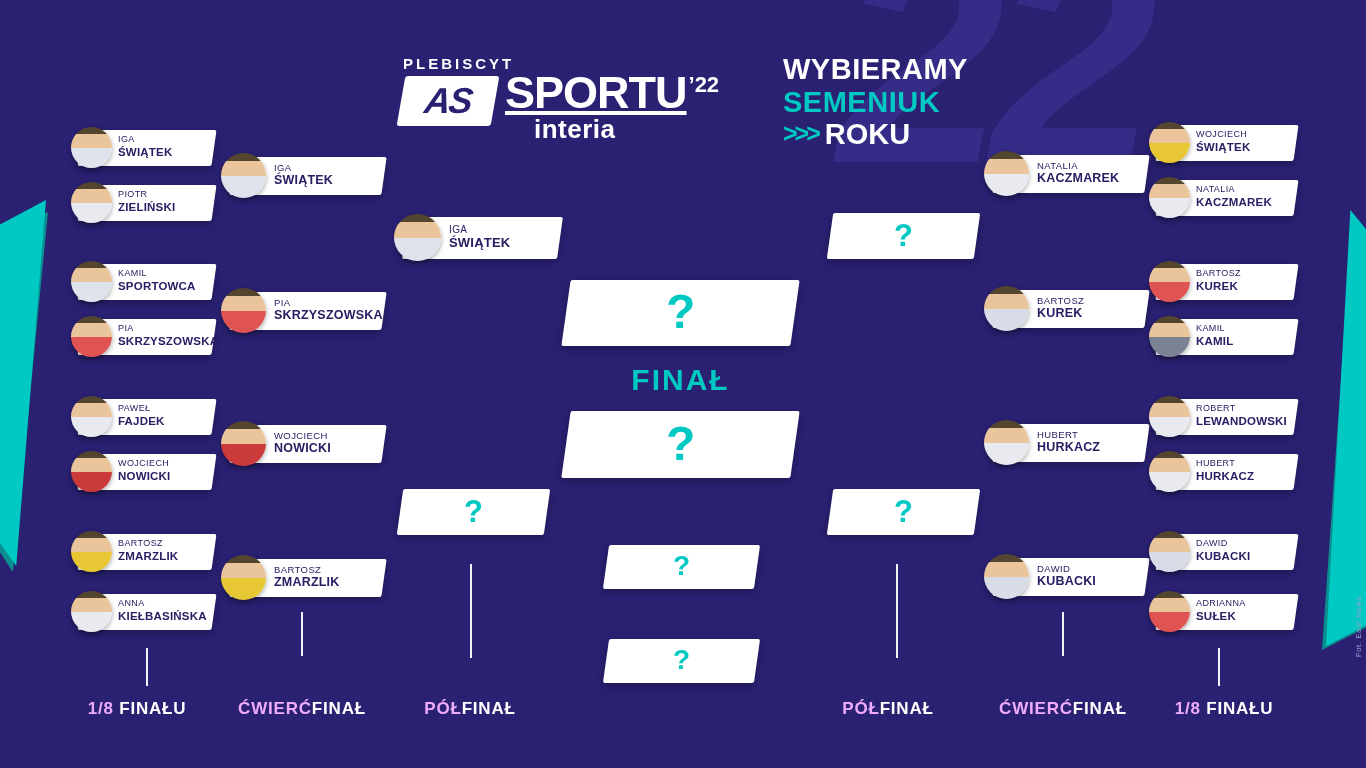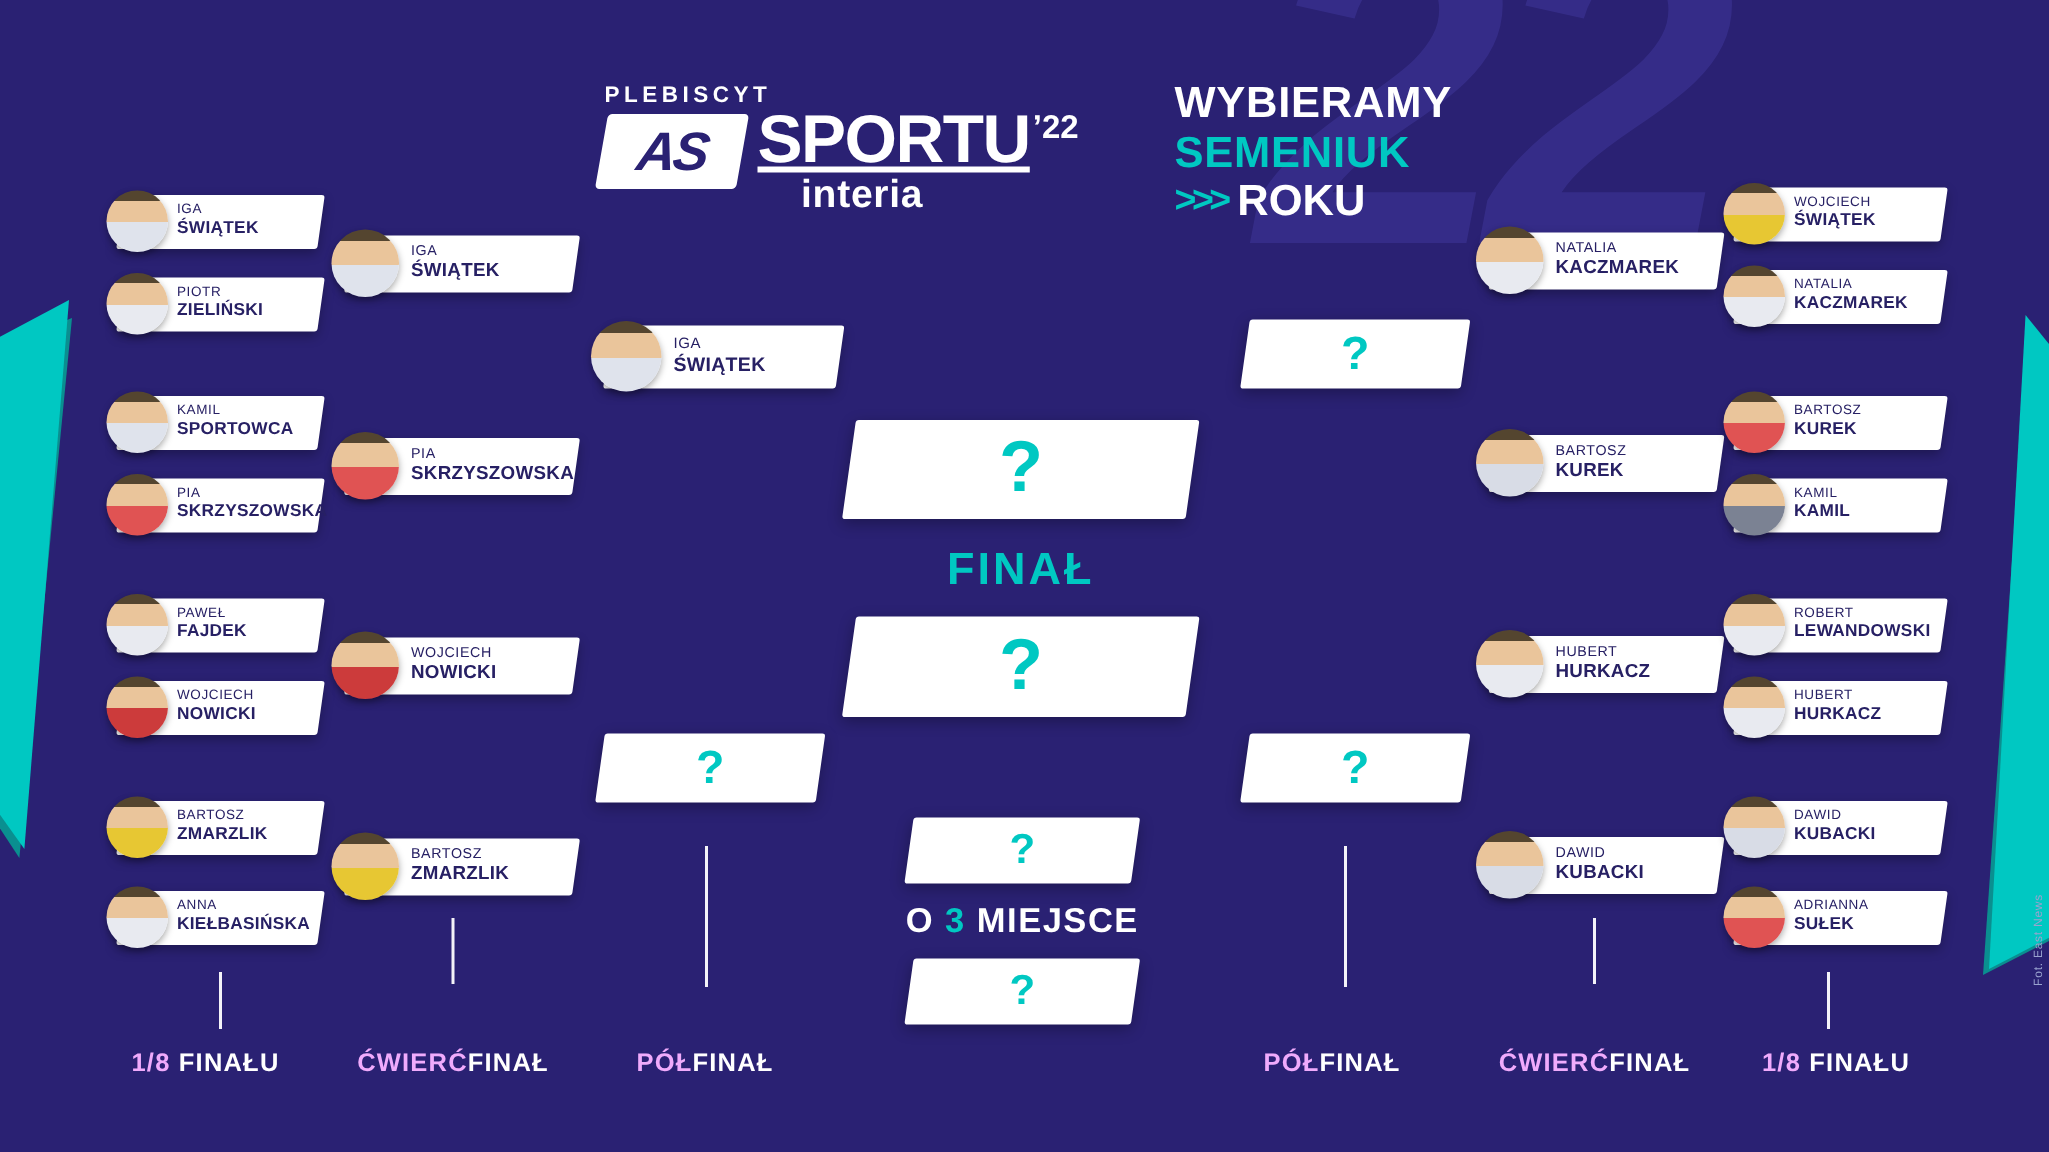--- a/index.html
+++ b/index.html
@@ -414,21 +414,20 @@
       <span>?</span>
     </div>
   <div class="qbox" id="third-slot-1">
       <span>?</span>
     </div>
   <div class="qbox" id="third-slot-2">
       <span>?</span>
     </div>
 
   <div class="final-label">FINAŁ</div>
-  <div class="third-label"><span>O</span> <span class="tl-accent">3</span> <span>MIEJSCE</span></div>
 
   <div class="vline" id="vl-1"></div>
   <div class="vline" id="vl-2"></div>
   <div class="vline" id="vl-3"></div>
   <div class="vline" id="vl-4"></div>
   <div class="vline" id="vl-5"></div>
   <div class="vline" id="vl-6"></div>
 
   <div class="round-label" id="rl-1"><span class="rl-accent">1/8</span><span> FINAŁU</span></div>
   <div class="round-label" id="rl-2"><span class="rl-accent">ĆWIERĆ</span><span>FINAŁ</span></div>

